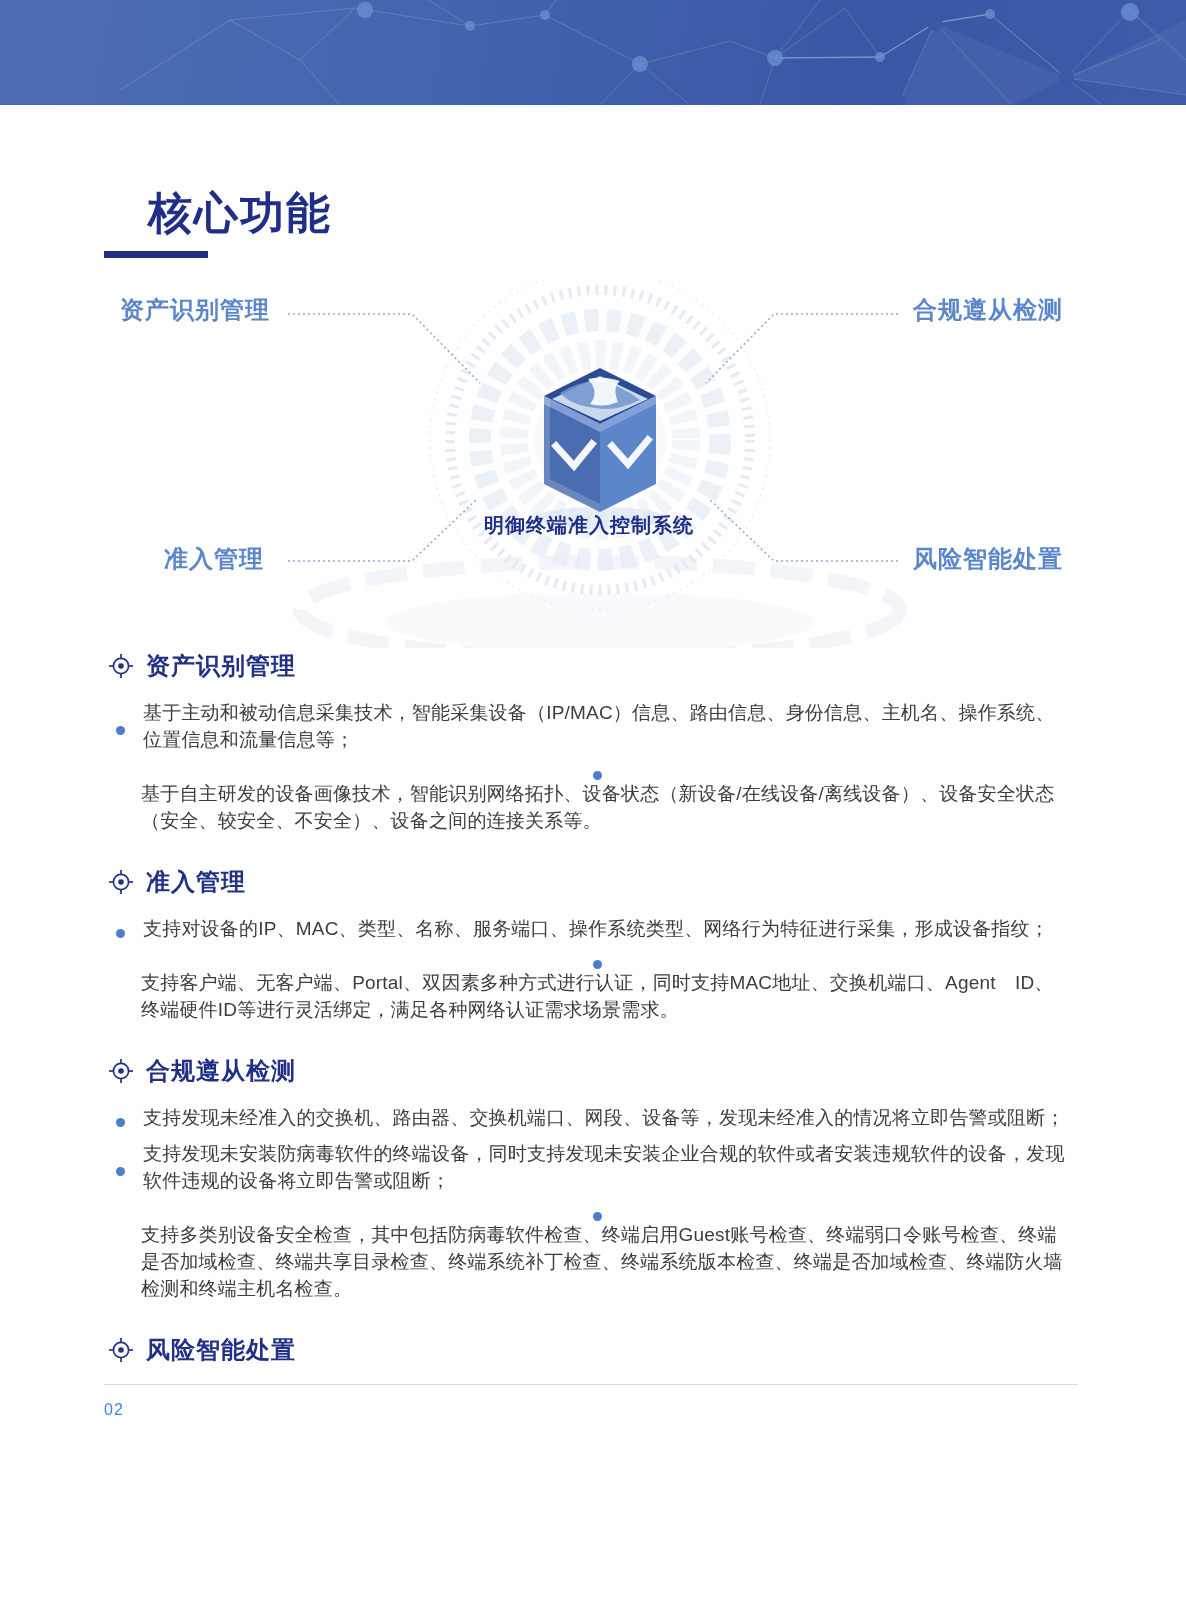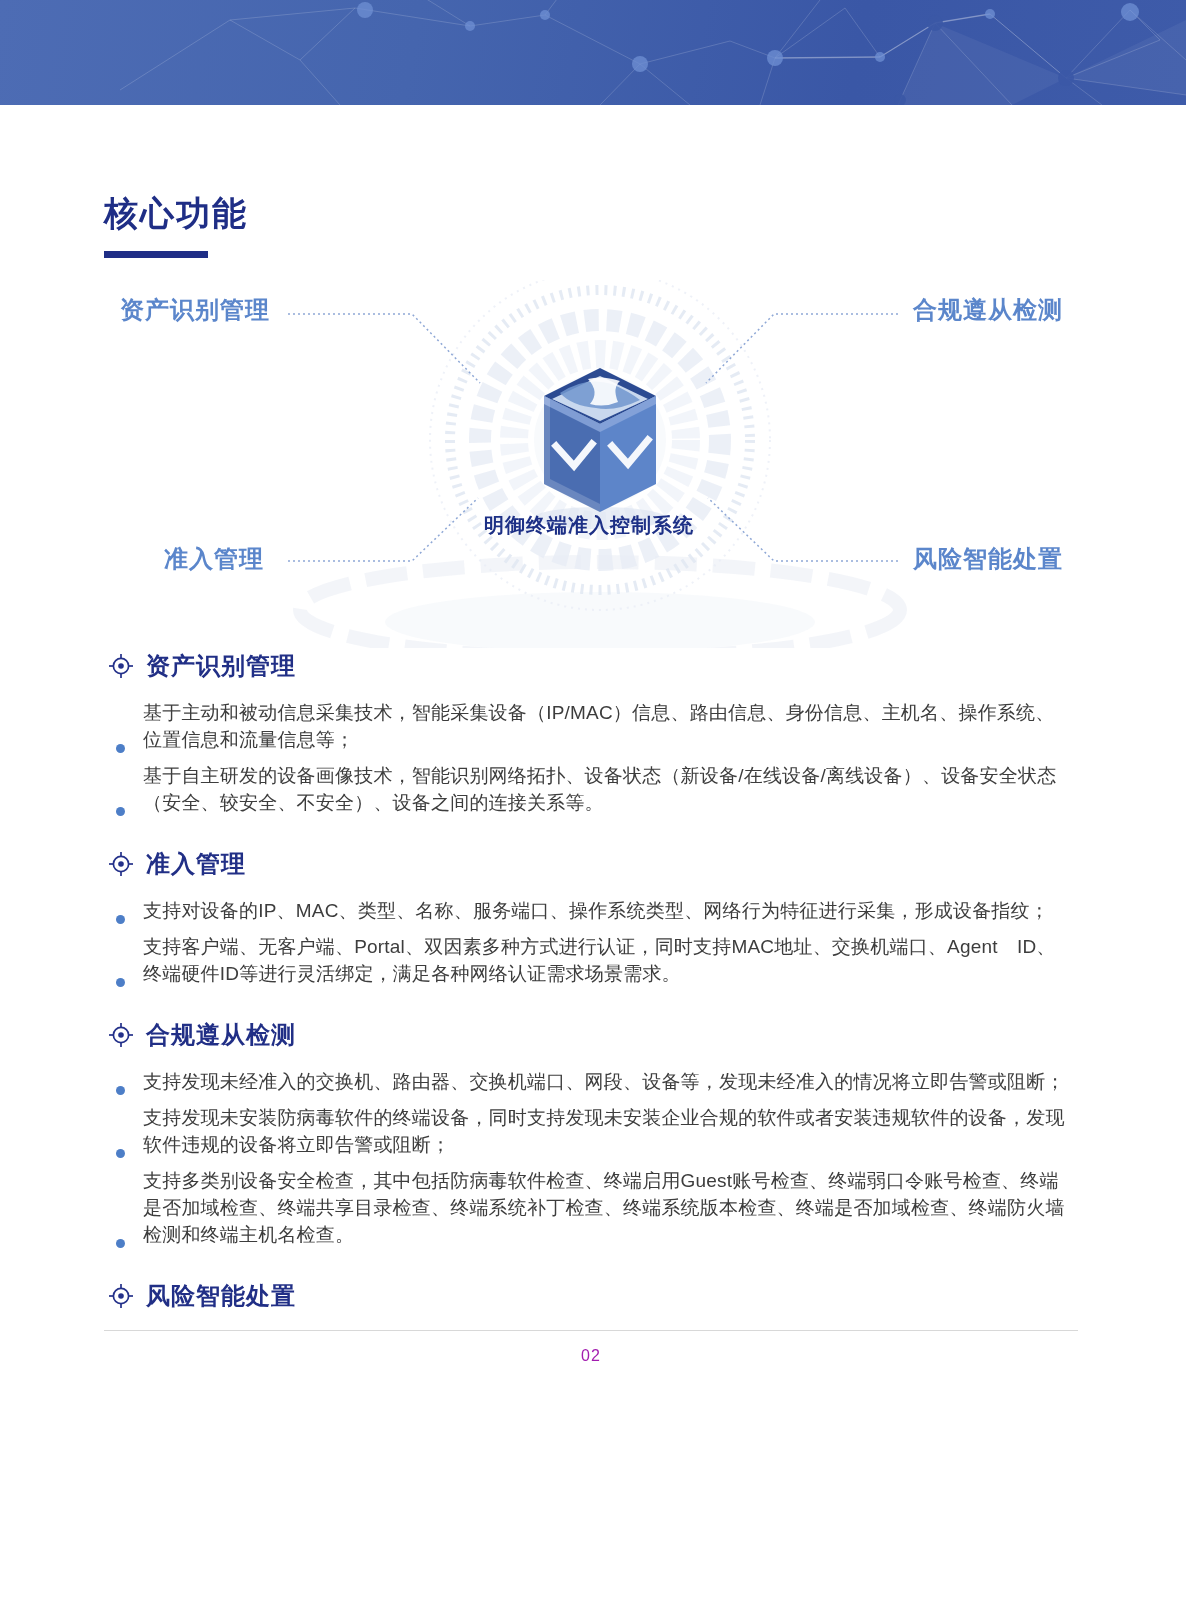--- a/index.html
+++ b/index.html
@@ -9,48 +9,48 @@
 
   
   .banner { position:relative; width:1186px; height:105px;
     background:linear-gradient(100deg,#4d6cb4 0%,#4565ae 35%,#3a57a6 72%,#3e5ba9 100%);
     overflow:hidden; }
   .banner svg { position:absolute; inset:0; }
 
   
   .content { position:relative; padding:0 108px 0 104px; }
 
-  .page-title { margin-top:88px; font-size:34px; font-weight:bold; color:#1f2e86; letter-spacing:2px; line-height:40px; }
+  .page-title { margin-top:88px; font-size:44px; font-weight:bold; color:#1f2e86; letter-spacing:2px; line-height:40px;margin-left:44px; }
   .title-underline { width:104px; height:7px; background:#1f2e86; margin-top:18px; }
 
   
   .diagram { position:relative; height:368px; margin:22px -108px 0 -104px; }
   .diagram-art { position:absolute; left:0; top:0; }
   .dlabel { position:absolute; font-size:24px; font-weight:bold; color:#5b86cb; letter-spacing:1px; white-space:nowrap; }
   .dlabel.tl { left:120px; top:14px; }
   .dlabel.tr { left:913px; top:14px; }
   .dlabel.bl { left:164px; top:263px; }
   .dlabel.br { left:913px; top:263px; }
   .dcaption { position:absolute; left:0; right:8px; top:232px; text-align:center;
     font-size:20px; font-weight:bold; color:#1d3086; letter-spacing:1px; }
 
   
   .feature { margin-top:32px; }
   .feature.first { margin-top:2px; }
   .sec-head { display:flex; align-items:center; margin-bottom:17px; }
   .sec-head svg { flex:0 0 auto; margin:0 12px 0 4px; }
   .sec-head h2 { font-size:24px; font-weight:bold; color:#212f86; letter-spacing:1px; line-height:32px; }
-  .bullet { display:flex; align-items:flex-end; margin:0 0 9px 12px; }
-  .bullet:last-child { margin-bottom:0; }
+  .bullet { display:flex; align-items:center; margin:0 0 9px 12px; }
+  .bullet:last-child { margin-bottom:0;flex-direction:column; }
   .dot { flex:0 0 auto; width:9px; height:9px; border-radius:50%; background:#4d7ec7; margin-top:9px; }
   .bullet p { margin-left:18px; width:930px; font-size:19px; line-height:27px; color:#3d3d3d; letter-spacing:0.2px; }
 
   
   .divider { border:none; border-top:1px solid #d8d8d8; margin:18px 0 0 0; }
-  .page-number { margin-top:16px; text-align:center; font-size:16px; color:#a21caf; letter-spacing:1px; }
+  .page-number { margin-top:16px; text-align:left; font-size:16px; color:#3b82f6; letter-spacing:1px; }
 </style>
 </head>
 <body>
 
 <div class="page">
 
   <header class="banner">
     <svg width="1186" height="105" viewBox="0 0 1186 105">
       <g stroke="rgba(255,255,255,0.16)" stroke-width="1" fill="none">
         <path d="M355,8 L470,26 L545,15 L640,64 L730,41 L775,58 L880,57 L935,23 L990,14 L1066,78 L1130,10"></path>

